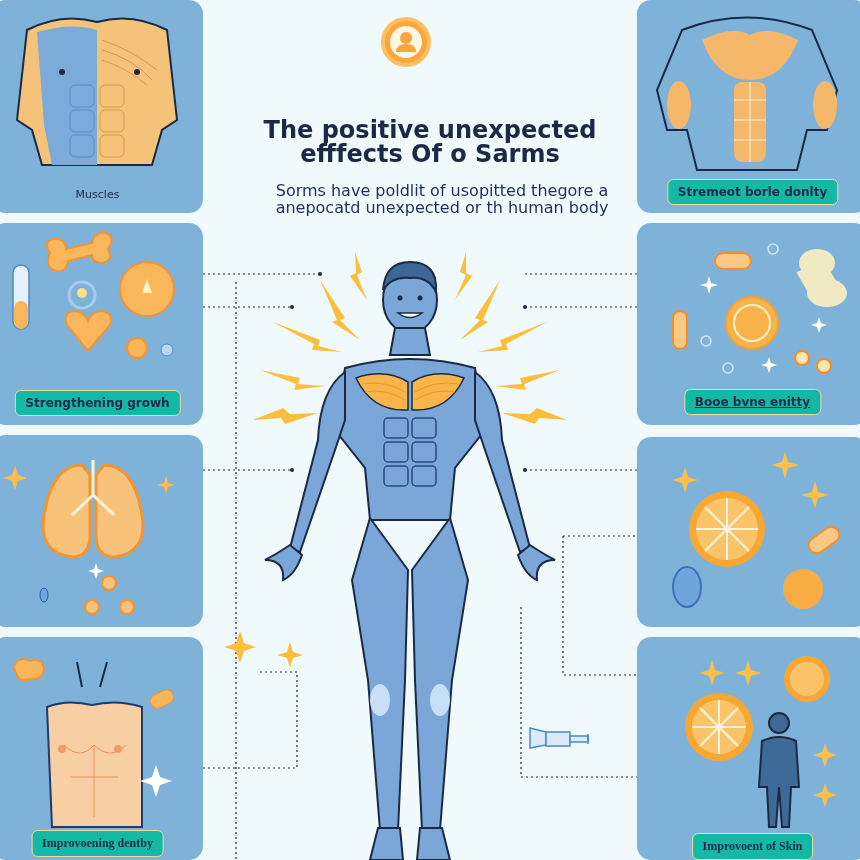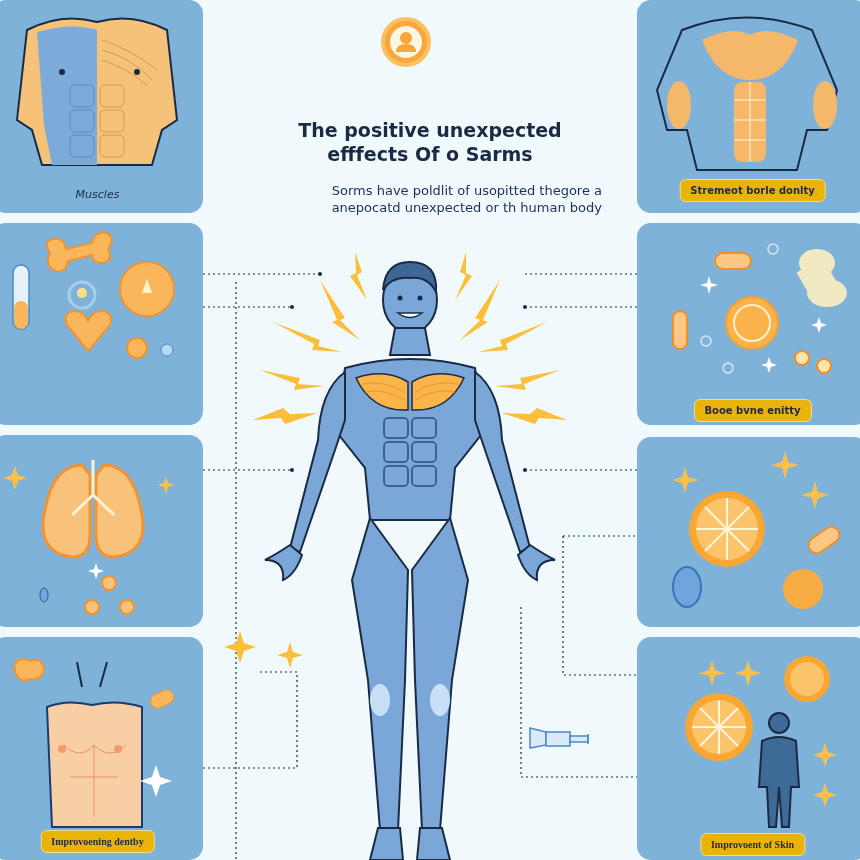--- a/index.html
+++ b/index.html
@@ -1,25 +1,25 @@
 <!DOCTYPE html>
 <html><head>
 <meta charset="utf-8">
 <style>
   * { box-sizing: border-box; margin: 0; padding: 0; }
   html, body { width: 860px; height: 860px; overflow: hidden; background: #f0fafd; }
   body { position: relative; font-family: "DejaVu Sans", sans-serif; color: #1b2a44; }
   .panel { position: absolute; background: #7fb2d9; border-radius: 14px; overflow: hidden; }
   .panel svg { position: absolute; left: 0; top: 0; }
-  .label { position: absolute; left: 50%; transform: translateX(-50%); background: #eab308; border: 1px solid #efdc9e;
-           border-radius: 6px; font-size: 10px; font-weight: bold; color: #1e2a4a; white-space: nowrap; padding: 5px 10px; }
-  .label.plain { background: transparent; border: none; font-weight: normal; font-size: 11px; font-style: italic; }
+  .label { position: absolute; left: 50%; transform: translateX(-50%); background: #14b8a6; border: 1px solid #efdc9e;
+           border-radius: 6px; font-size: 12px; font-weight: bold; color: #1e2a4a; white-space: nowrap; padding: 5px 10px; }
+  .label.plain { background: transparent; border: none; font-weight: normal; font-size: 11px; }
   .title { position: absolute; left: 250px; width: 360px; text-align: center; font-weight: bold; color: #1b2a44; }
-  .t1 { top: 118px; font-size: 19px; line-height: 24px; }
-  .subtitle { position: absolute; left: 242px; width: 360px; top: 182px; text-align: right; font-size: 13px; line-height: 17px; color: #1e2f5a; }
+  .t1 { top: 118px; font-size: 24px; line-height: 24px; }
+  .subtitle { position: absolute; left: 262px; width: 360px; top: 182px; text-align: center; font-size: 16px; line-height: 17px; color: #1e2f5a; }
   .overlay { position: absolute; left: 0; top: 0; pointer-events: none; }
 </style>
 </head>
 <body>
 
 <svg class="overlay" width="860" height="860">
   <g stroke="#1b2a44" stroke-width="1.2" stroke-dasharray="2 3" fill="none">
     <path d="M203 274 H320"></path>
     <path d="M203 307 H292"></path>
     <path d="M236 282 V860"></path>
@@ -89,20 +89,21 @@
       <path d="M75 102 Q70 90 82 88 Q92 88 96 98 Q100 88 110 88 Q122 90 118 102 L96 128 Z"></path>
       <circle cx="145" cy="125" r="10"></circle>
     </g>
     <rect x="21" y="42" width="16" height="64" rx="8" fill="#e6f1fb" stroke="#4d88c4" stroke-width="1.5"></rect>
     <rect x="22" y="78" width="14" height="28" rx="7" fill="#f9b65a"></rect>
     <circle cx="175" cy="127" r="6" fill="#b7d8f3" stroke="#4d88c4"></circle>
     <path d="M155 56 L160 70 L150 70 Z" fill="#fff3c8"></path>
     <circle cx="90" cy="72" r="13" fill="none" stroke="#a9ccec" stroke-width="3"></circle>
     <circle cx="90" cy="70" r="5" fill="#ffe082"></circle>
   </svg>
+  <div class="label" style="top:167px;">Strengthening growh</div>
 </div>
 
 <div class="panel" style="left:-8px;top:435px;width:211px;height:192px;">
   <svg width="211" height="192" viewBox="0 0 211 192">
     <path d="M90 30 Q60 30 52 80 Q46 118 80 122 Q98 122 98 100 L98 40 Z" fill="#f9c27b" stroke="#f19431" stroke-width="3"></path>
     <path d="M112 30 Q142 30 150 80 Q156 118 122 122 Q104 122 104 100 L104 40 Z" fill="#f9c27b" stroke="#f19431" stroke-width="3"></path>
     <path d="M101 25 V60 M101 60 L80 80 M101 60 L122 80" stroke="#fff3d6" stroke-width="3" fill="none"></path>
     <g fill="#fbbf4a">
         <path d="M20 40 l3 -9 3 9 9 3 -9 3 -3 9 -3 -9 -9 -3z"></path>
         <path d="M172 48 l2 -7 2 7 7 2 -7 2 -2 7 -2 -7 -7 -2z"></path>
@@ -166,21 +167,21 @@
         <path d="M70 60 l2 -7 2 7 7 2 -7 2 -2 7 -2 -7 -7 -2z"></path>
         <path d="M180 100 l2 -6 2 6 6 2 -6 2 -2 6 -2 -6 -6 -2z"></path>
         <path d="M130 140 l2 -6 2 6 6 2 -6 2 -2 6 -2 -6 -6 -2z"></path>
       </g>
     <g fill="none" stroke="#d5e7f6" stroke-width="1.5">
         <circle cx="136" cy="26" r="5"></circle>
         <circle cx="69" cy="118" r="5"></circle>
         <circle cx="91" cy="145" r="5"></circle>
       </g>
   </svg>
-  <div class="label" style="top:176px;">Booe bvne enitty</div>
+  <div class="label" style="top:166px;text-decoration:underline;">Booe bvne enitty</div>
 </div>
 
 <div class="panel" style="left:637px;top:437px;width:231px;height:190px;">
   <svg width="231" height="190" viewBox="0 0 231 190">
     <circle cx="90" cy="92" r="38" fill="#f8a733"></circle>
     <circle cx="90" cy="92" r="31" fill="#fbc46a"></circle>
     <g stroke="#fff6dc" stroke-width="2">
         <path d="M90 61 V123 M59 92 H121 M68 70 L112 114 M112 70 L68 114"></path>
       </g>
     <rect x="170" y="95" width="34" height="16" rx="8" fill="#fbc784" stroke="#f0902a" stroke-width="2" transform="rotate(-35 187 103)"></rect>

